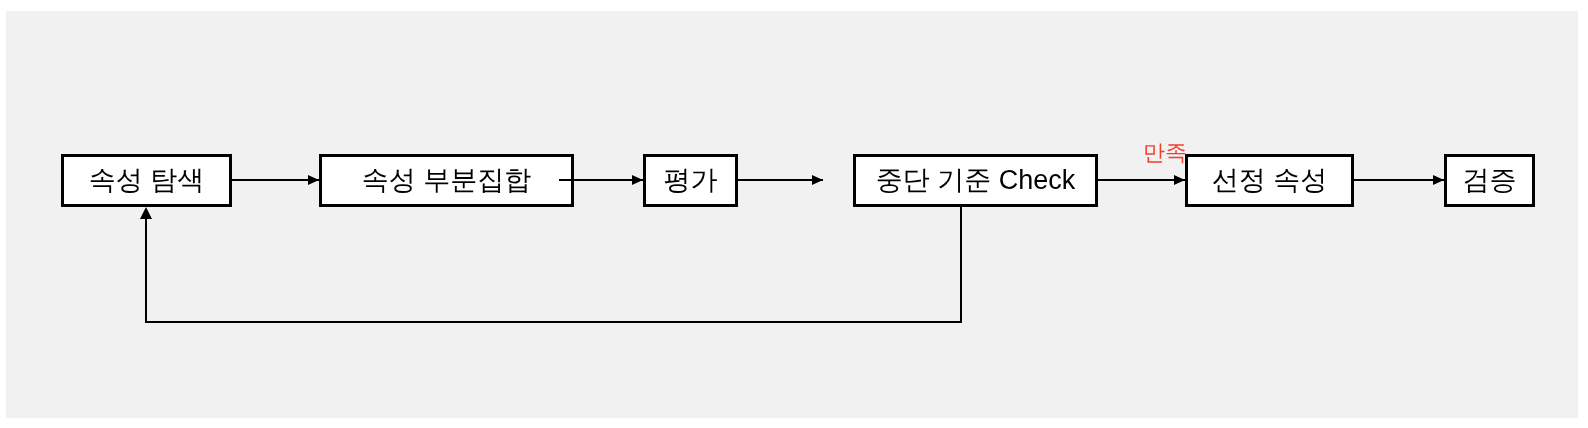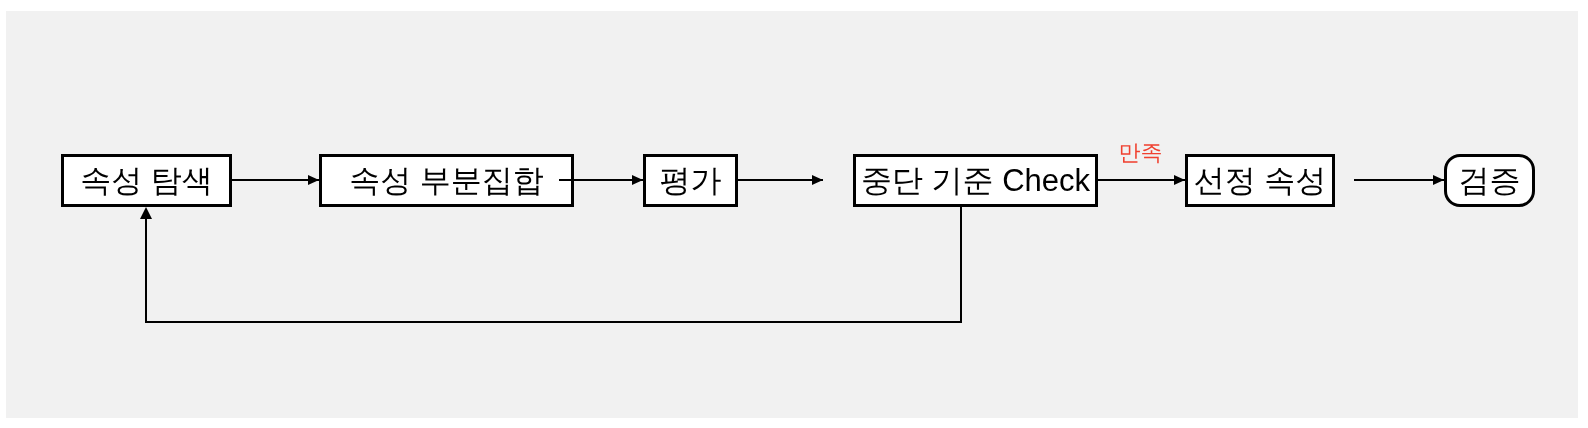--- a/index.html
+++ b/index.html
@@ -26,21 +26,21 @@
   .node {
     position: absolute;
     top: 143px;
     height: 53px;
     box-sizing: border-box;
     background: #ffffff;
     border: 3px solid #000000;
     display: flex;
     align-items: center;
     justify-content: center;
-    font-size: 31px;
+    font-size: 27px;
     color: #000000;
     white-space: nowrap;
     line-height: 1;
   }
   .harrow {
     position: absolute;
     top: 168px;
     height: 2px;
     background: #000000;
   }
@@ -78,35 +78,35 @@
     position: absolute;
     color: #f0402f;
     font-size: 22px;
     line-height: 1.25;
     white-space: nowrap;
   }
   .red-label.satisfied {
     left: 1088px;
     top: 128px;
     width: 93px;
-    text-align: center;
+    text-align: right;
   }
   .red-label.unsatisfied {
     left: 806px;
     top: 270px;
     width: 135px;
     text-align: right;
   }
   
   .n-search   { left: 55px;   width: 171px; }
   .n-subset   { left: 313px;  width: 255px; }
   .n-evaluate { left: 637px;  width: 95px; text-align: center;  }
   .n-check    { left: 847px;  width: 245px; }
-  .n-selected { left: 1179px; width: 150px; }
-  .n-validate { left: 1438px; width: 91px; border-radius: 16px;  }
+  .n-selected { left: 1179px; width: 169px; }
+  .n-validate { left: 1438px; width: 91px;  }
   
   .a1 { left: 226px;  width: 87px; }
   .a2 { left: 553px;  width: 84px; }
   .a3 { left: 732px;  width: 85px; }
   .a4 { left: 1090px; width: 89px; }
   .a5 { left: 1348px; width: 90px; }
   
   .fb-down { left: 954px; top: 196px; height: 116px; }
   .fb-bottom { left: 139px; top: 310px; width: 817px; }
   .fb-up { left: 139px; top: 204px; height: 108px; }

